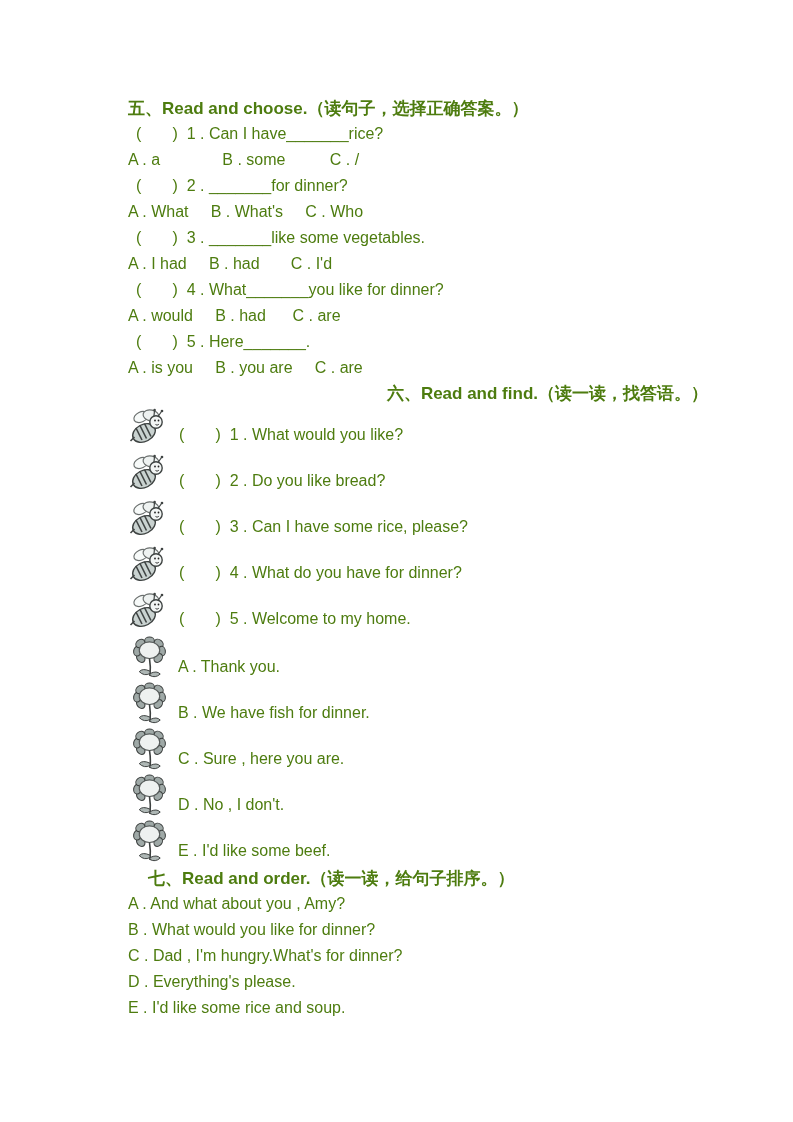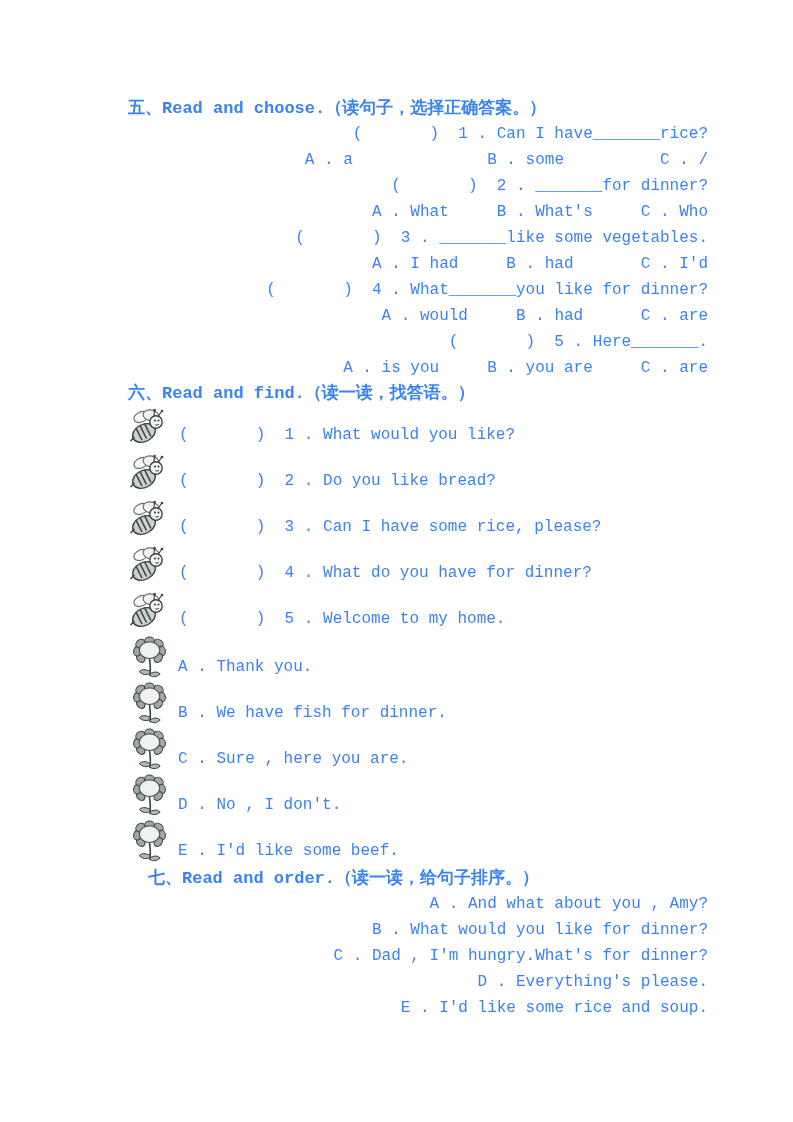--- a/index.html
+++ b/index.html
@@ -2,43 +2,42 @@
 <html><head>
 <meta charset="utf-8">
 <style>
   * { box-sizing: border-box; }
   html, body { margin: 0; padding: 0; background: #ffffff; }
   .page {
     position: relative;
     width: 793px;
     height: 1122px;
     background: #ffffff;
-    font-family: Liberation Mono, monospace;
-    color: #3b82f6;
+    font-family: Liberation Sans, sans-serif;
+    color: #4d7c0f;
     overflow: hidden;
   }
   .content {
     position: absolute;
     left: 128px;
     top: 97px;
     width: 580px;
   }
   .sec-heading {
     font-weight: bold;
     font-size: 17px;
     line-height: 24px;
     white-space: pre;
   }
-  .sec-heading.h6 { line-height: 25px; }
+  .sec-heading.h6 { line-height: 25px; text-align: right; }
   .sec-heading.h7 { line-height: 25px; margin-left: 20px; }
   .line {
     font-size: 16px;
     line-height: 26px;
     white-space: pre;
-    text-align: right;
   }
   .q-line { padding-left: 8px; }
   .icon-row {
     position: relative;
     height: 46px;
   }
   .icon-row .row-text {
     position: absolute;
     left: 51px;
     top: 19px;

